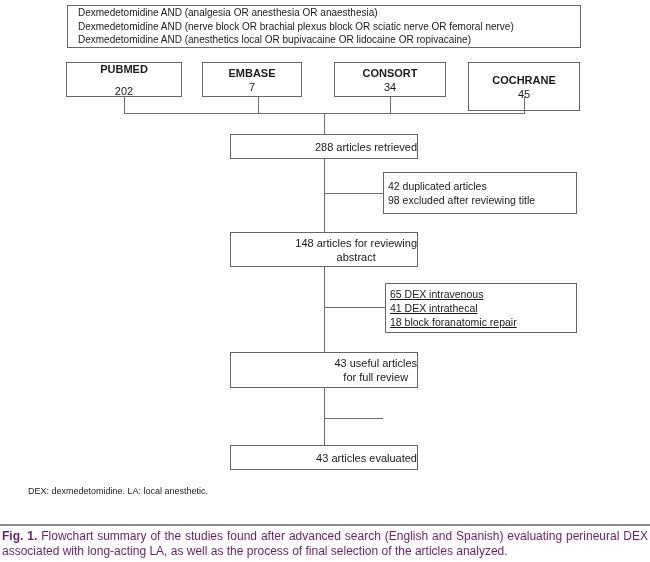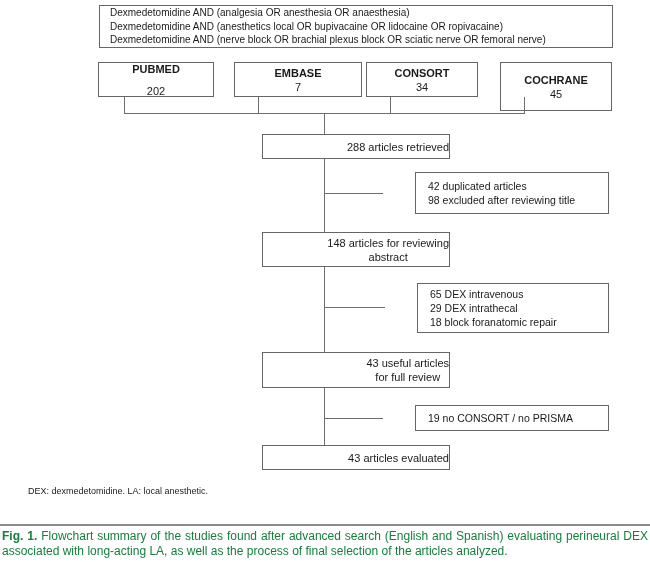--- a/index.html
+++ b/index.html
@@ -2,51 +2,51 @@
 <html><head>
 <meta charset="utf-8">
 <style>
   html,body{margin:0;padding:0;background:#ffffff;}
   #page{
     position:relative;width:650px;height:562px;background:#ffffff;
     font-family:"Liberation Sans",sans-serif;color:#1a1a1a;overflow:hidden;
   }
   .box{
     position:absolute;border:1px solid #666666;background:#ffffff;
-    box-sizing:border-box;display:flex;flex-direction:column;justify-content:center;margin-left:32px;
+    box-sizing:border-box;display:flex;flex-direction:column;justify-content:center;
   }
   .search-box{font-size:10px;line-height:13.5px;padding-left:10px;white-space:nowrap;}
   .db-box{align-items:center;text-align:center;font-size:11px;line-height:14px;}
   .db-name{font-weight:bold;}
   .stage-box{align-items:flex-end;text-align:center;font-size:11px;line-height:14px;white-space:pre-line;}
-  .excl-box{align-items:flex-start;text-align:left;font-size:10.5px;line-height:14px;padding-left:12px;}
+  .excl-box{align-items:flex-start;text-align:left;font-size:10.5px;line-height:14px;padding-left:4px;}
   .line{position:absolute;background:#6e6e6e;}
   .footnote{position:absolute;font-size:9px;color:#1a1a1a;}
   .caption-rule{position:absolute;left:0;width:650px;height:2px;background:#8a8a8a;}
-  .caption{position:absolute;font-size:12px;line-height:15px;color:#15803d;}
+  .caption{position:absolute;font-size:12px;line-height:15px;color:#701a75;}
   .caption .l1{text-align:justify;text-align-last:justify;}
   .caption .l2{text-align:left;}
   .caption b{font-weight:bold;}
 </style>
 </head>
 <body>
 
 <div id="page">
 
   <div class="box search-box" style="left:67px;top:5px;width:514px;height:43px;">
     <div>Dexmedetomidine AND (analgesia OR anesthesia OR anaesthesia)</div>
+    <div>Dexmedetomidine AND (nerve block OR brachial plexus block OR sciatic nerve OR femoral nerve)</div>
     <div>Dexmedetomidine AND (anesthetics local OR bupivacaine OR lidocaine OR ropivacaine)</div>
-    <div>Dexmedetomidine AND (nerve block OR brachial plexus block OR sciatic nerve OR femoral nerve)</div>
   </div>
 
   <div class="box db-box" style="left:66px;top:62px;width:116px;height:35px;gap:8px;">
     <div class="db-name">PUBMED</div>
     <div>202</div>
   </div>
-  <div class="box db-box" style="left:202px;top:62px;width:128px;height:35px;">
+  <div class="box db-box" style="left:202px;top:62px;width:100px;height:35px;">
     <div class="db-name">EMBASE</div>
     <div>7</div>
   </div>
   <div class="box db-box" style="left:334px;top:62px;width:112px;height:35px;">
     <div class="db-name">CONSORT</div>
     <div>34</div>
   </div>
   <div class="box db-box" style="left:468px;top:62px;width:112px;height:49px;">
     <div class="db-name">COCHRANE</div>
     <div>45</div>
@@ -72,37 +72,34 @@
   </div>
 
   <div class="box stage-box" style="left:230px;top:232px;width:188px;height:35px;">
     <div>148 articles for reviewing
 abstract</div>
   </div>
 
   <div class="line" style="left:324px;top:267px;width:1px;height:85px;"></div>
   <div class="line" style="left:324px;top:307px;width:61px;height:1px;"></div>
 
-  <div class="box excl-box" style="left:385px;top:283px;width:192px;height:50px;">
+  <div class="box excl-box" style="left:385px;top:283px;width:192px;height:50px;text-decoration:underline;">
     <div>65 DEX intravenous</div>
-    <div>29 DEX intrathecal</div>
+    <div>41 DEX intrathecal</div>
     <div>18 block foranatomic repair</div>
   </div>
 
   <div class="box stage-box" style="left:230px;top:352px;width:188px;height:36px;">
     <div>43 useful articles
 for full review</div>
   </div>
 
   <div class="line" style="left:324px;top:388px;width:1px;height:57px;"></div>
   <div class="line" style="left:324px;top:418px;width:59px;height:1px;"></div>
 
-  <div class="box excl-box" style="left:383px;top:405px;width:194px;height:26px;">
-    <div>19 no CONSORT / no PRISMA</div>
-  </div>
 
   <div class="box stage-box" style="left:230px;top:445px;width:188px;height:25px;">
     <div>43 articles evaluated</div>
   </div>
 
   <div class="footnote" style="left:28px;top:486px;">DEX: dexmedetomidine. LA: local anesthetic.</div>
 
   <div class="caption-rule" style="top:524px;"></div>
   <div class="caption" style="left:2px;top:529px;width:646px;">
     <div class="l1"><b>Fig. 1.</b><span> Flowchart summary of the studies found after advanced search (English and Spanish) evaluating perineural DEX</span></div>

